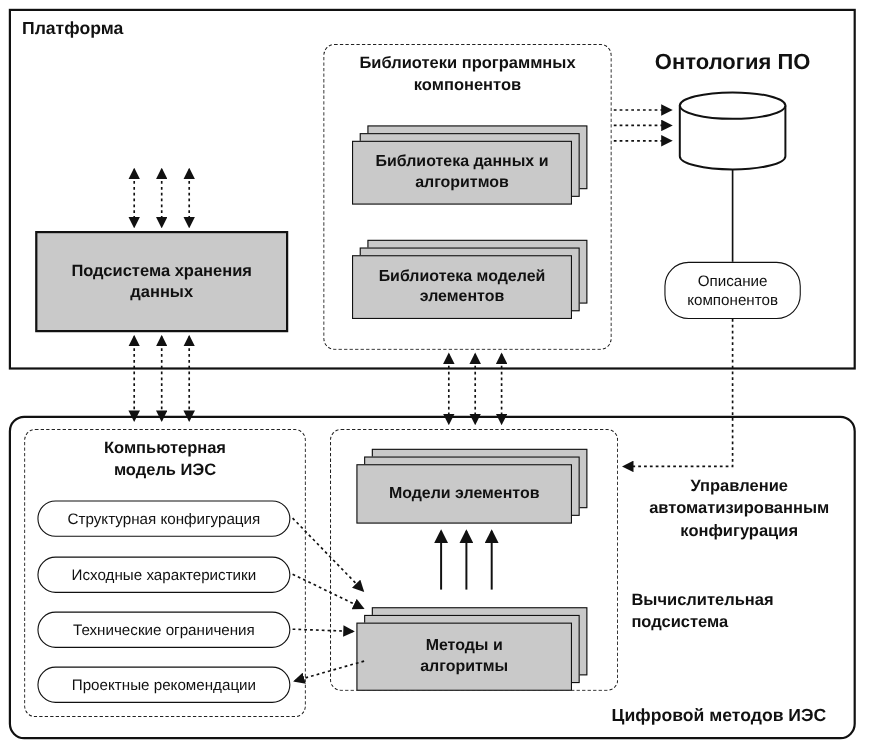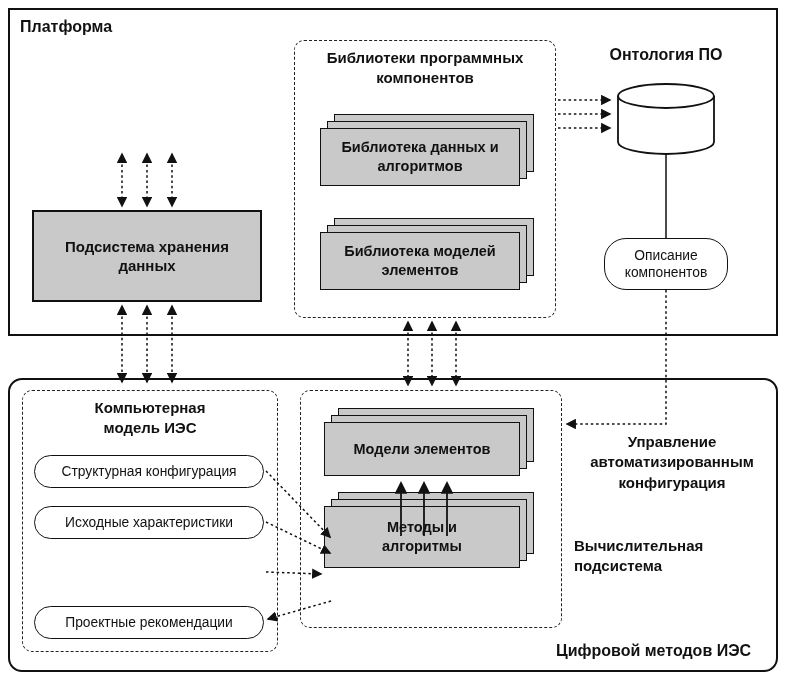--- a/index.html
+++ b/index.html
@@ -45,55 +45,58 @@
   </div>
 
   <div class="stack" style="left:320px; top:218px; width:214px; height:72px;">
     <div class="layer" style="left:14px; top:0; width:200px; height:58px;"></div>
     <div class="layer" style="left:7px; top:7px; width:200px; height:58px;"></div>
     <div class="layer front" style="left:0; top:14px; width:200px; height:58px;">
       <span style="max-width:160px;">Библиотека моделей элементов</span>
     </div>
   </div>
 
-  <div class="abs label-b" style="left:586px; top:46px; width:160px; font-size:16px; text-align:center;">Онтология ПО</div>
+  <div class="abs label-b" style="left:586px; top:46px; width:160px; font-size:20px; text-align:center;">Онтология ПО</div>
 
   <div class="abs pill" style="left:604px; top:238px; width:124px; height:52px; border-radius:22px; line-height:1.25;">
     <span style="max-width:100px;">Описание компонентов</span>
   </div>
 
   <div class="abs round-frame" style="left:8px; top:378px; width:770px; height:294px;"></div>
   <div class="abs label-b" style="left:556px; top:642px; font-size:16px;">Цифровой методов ИЭС</div>
 
   <div class="abs dashed-frame" style="left:22px; top:390px; width:256px; height:262px;"></div>
   <div class="abs title" style="left:22px; top:398px; width:256px;">
     <span style="display:inline-block; max-width:155px;">Компьютерная модель ИЭС</span>
   </div>
 
   <div class="abs pill" style="left:34px; top:506px; width:230px; height:33px;">
     <span>Исходные характеристики</span>
   </div>
   <div class="abs pill" style="left:34px; top:455px; width:230px; height:33px;">
     <span>Структурная конфигурация</span>
   </div>
+  <div class="abs pill" style="left:34px; top:556px; width:230px; height:33px;">
+    <span>Технические ограничения</span>
+  </div>
   <div class="abs pill" style="left:34px; top:606px; width:230px; height:33px;">
     <span>Проектные рекомендации</span>
   </div>
 
   <div class="abs dashed-frame" style="left:300px; top:390px; width:262px; height:238px;"></div>
 
   <div class="stack" style="left:324px; top:408px; width:210px; height:68px;">
     <div class="layer" style="left:14px; top:0; width:196px; height:54px;"></div>
     <div class="layer" style="left:7px; top:7px; width:196px; height:54px;"></div>
     <div class="layer front" style="left:0; top:14px; width:196px; height:54px;">
       <span>Модели элементов</span>
     </div>
   </div>
 
-  <div class="stack" style="left:324px; top:492px; width:246px; height:76px;">
+  <div class="stack" style="left:324px; top:552px; width:246px; height:76px;">
     <div class="layer" style="left:14px; top:0; width:196px; height:62px;"></div>
     <div class="layer" style="left:7px; top:7px; width:196px; height:62px;"></div>
     <div class="layer front" style="left:0; top:14px; width:196px; height:62px;">
       <span style="max-width:95px;">Методы и алгоритмы</span>
     </div>
   </div>
 
   <div class="abs label-b" style="left:566px; top:432px; width:212px; font-size:15px; text-align:center; line-height:1.35;">Управление автоматизированным конфигурация</div>
 
   <div class="abs label-b" style="left:574px; top:536px; width:150px; font-size:15px; line-height:1.35;">Вычислительная подсистема</div>

